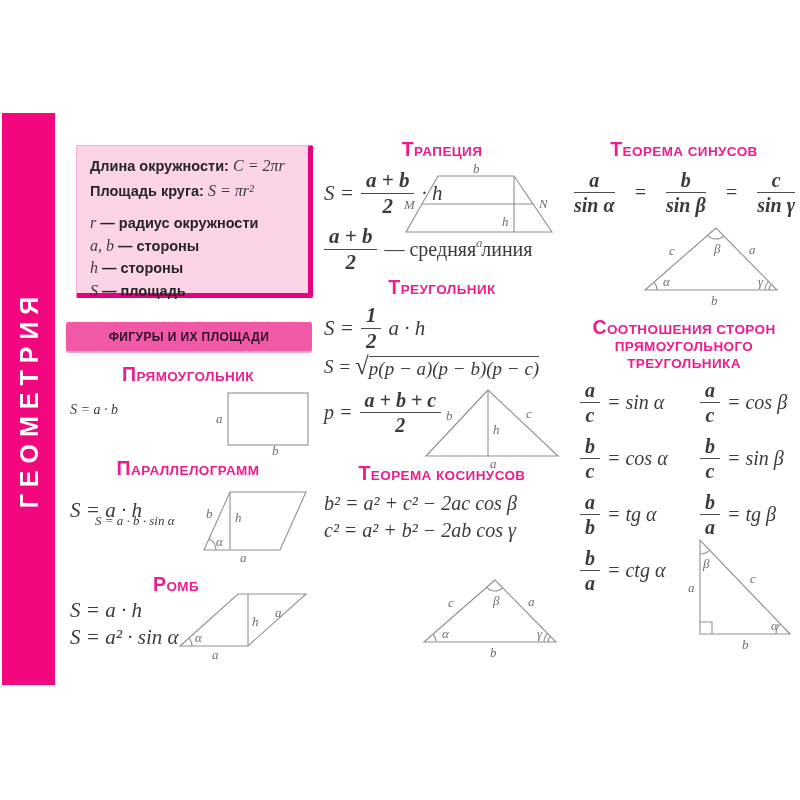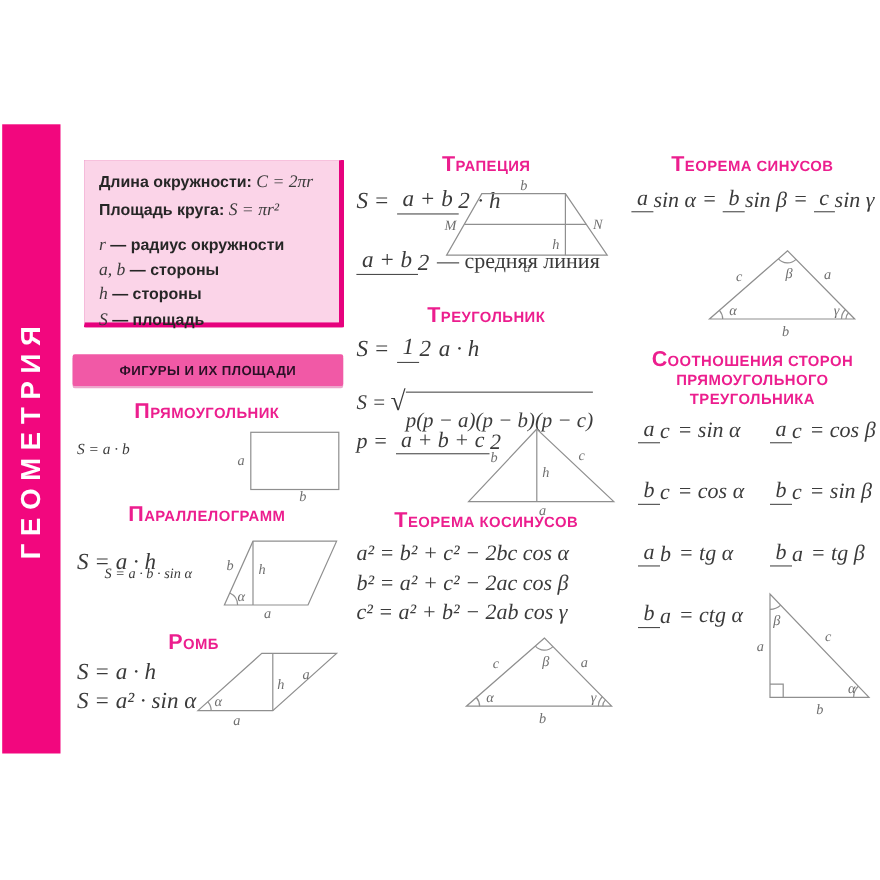--- a/index.html
+++ b/index.html
@@ -47,27 +47,27 @@
     text-transform:uppercase; text-align:center; letter-spacing:.4px; line-height:17px;
   }
   .sec-header::first-letter { font-size:1.45em; }
 
   
   .math { font-family:"Liberation Serif", serif; font-style:italic; color:var(--ink,#3B3B3B); }
   .roman { font-style:normal; }
   .fline { white-space:nowrap; }
 
   .frow { display:flex; align-items:center; gap:7px; }
-  .frac { display:inline-flex; flex-direction:row; text-align:center; line-height:1.02; }
+  .frac { display:inline-flex; flex-direction:column; text-align:center; line-height:1.02;font-weight:bold; }
   .frac .num { border-bottom:1.4px solid #4c4c4c; padding:0 5px 2px; }
   .frac .den { padding-top:2px; }
 
   .sqrtrow { display:flex; align-items:flex-start; }
   .sqrt-sym { font-style:italic; font-size:25px; line-height:1; margin:-3px 0 0 4px; }
-  .radicand { border-top:1.5px solid #4c4c4c; padding-top:15px; }
+  .radicand { border-top:1.5px solid #4c4c4c; padding-top:1px; }
 
   .cosline { font-size:20px; line-height:27px; white-space:nowrap; }
 
   
   svg.fig { overflow:visible; }
   svg.fig .sh { fill:none; stroke:var(--figure,#8F8F8F); stroke-width:1.1; }
   svg.fig .lbl {
     font-family:"Liberation Serif", serif; font-style:italic;
     font-size:13px; fill:#6f6f6f;
   }
@@ -198,21 +198,20 @@
     <polygon class="sh" points="62,4 0,70 132,70"></polygon>
     <line class="sh" x1="62" y1="4" x2="62" y2="70"></line>
     <text class="lbl" x="20" y="34">b</text>
     <text class="lbl" x="67" y="48">h</text>
     <text class="lbl" x="100" y="32">c</text>
     <text class="lbl" x="64" y="82">a</text>
   </svg>
 
   <div class="abs sec-header" style="left:324px; top:465px; width:236px;">Теорема косинусов</div>
   <div class="abs" style="left:324px; top:490px;">
-    <div class="math cosline">a² = b² + c² − 2bc cos α</div>
     <div class="math cosline">b² = a² + c² − 2ac cos β</div>
     <div class="math cosline">c² = a² + b² − 2ab cos γ</div>
   </div>
   <svg class="abs fig" style="left:420px; top:574px;" width="142" height="84" viewBox="0 0 142 84">
     <polygon class="sh" points="75,6 4,68 136,68"></polygon>
     <path class="sh" d="M 66.7 13.3 A 11 11 0 0 0 82.7 13.8"></path>
     <path class="sh" d="M 16 68 A 12 12 0 0 0 13.0 60.1"></path>
     <path class="sh" d="M 124 68 A 12 12 0 0 1 127.6 59.4"></path>
     <path class="sh" d="M 128 68 A 8 8 0 0 1 130.4 62.3"></path>
     <text class="lbl" x="28" y="33">c</text>

